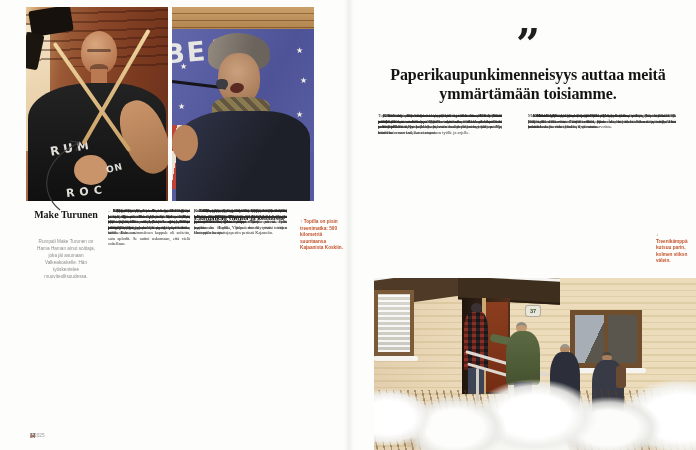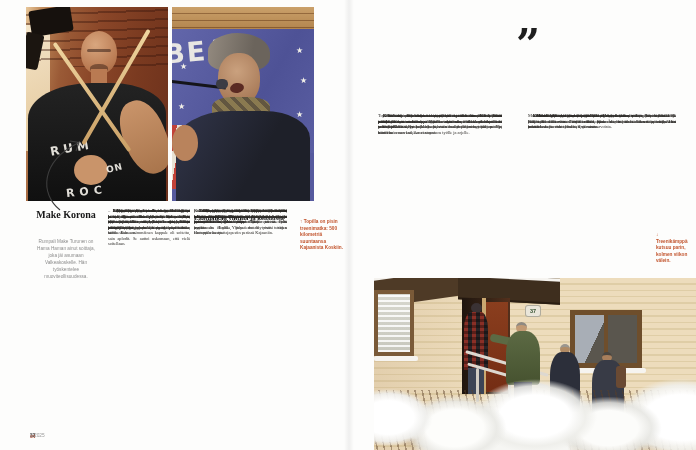--- a/index.html
+++ b/index.html
@@ -195,21 +195,21 @@
     <div class="p2-coat"></div>
     <div class="p2-hand"></div>
     <div class="p2-micstand"></div>
     <div class="p2-mic"></div>
   </div>
 
   <svg class="arrow-svg" viewBox="0 0 56 74">
     <path d="M20,72 C0,56 0,24 38,5" fill="none" stroke="#3d3d3d" stroke-width="1.1"></path>
     <path d="M30,3 L39,4.5 L36,13" fill="none" stroke="#3d3d3d" stroke-width="1.1"></path>
   </svg>
-  <div class="sidebar-name">Make Korona</div>
+  <div class="sidebar-name">Make Turunen</div>
   <div class="sidebar-bio">Rumpali Make Turunen on Hama Haman ainut soittaja, joka jäi asumaan Valkeakoskelle. Hän työskentelee muoviteollisuudessa.</div>
 
   <div class="col lcol1">
       <p>– Palikka lipsahti kädestä, verta suihkusi ja näin, miten kolme sormeani roikkui nahkasuikaleiden varassa. Luojan kiitos minulla pysyi tajunta ja pystyin soittamaan hätäkeskukseen.</p>
       <p>Leikkaus kesti seitsemän tuntia. Sinä aikana käsikirurgit rakensivat Makelle uuden käden. Etu- ja keskisormi lyhenivät nivelellä ja pikkurilli säästyi parin sentin pätkäksi.</p>
       <p>– Ajattelin, että soitot oli soitettu.</p>
       <p>Sairausloma kesti puolitoista vuotta. Vaimo katseli aikansa toimetonta miestään ja kysyi, mahtaisiko tällä olla vielä rumpukapuloita jossain kotona.</p>
       <p>– Kävin hakemassa varaston perältä kapulat ja totesin, että nehän pysyivät kädessä. Niin aloin napsutella rytmejä. Lopulta uskaltauduin rumpujen ääreen kokeilemaan, onnistuisiko soitto. Kun ensimmäinen kappale oli soitettu, sain aplodit. Se auttoi uskomaan, että vielä soitellaan.</p>
       <p>Rumpusetti pysyi matkassa opiskeluaikana ja sen jälkeenkin. Kun työssä tuli lisää vastuuta ja alaisia, treenit jäivät satunnaisiksi pistäytymisiksi ja lopulta tauko venyi pitkäksi.</p>
       <p>– Loppupuolella minulla oli työ Helsingissä ja koti Tampereella. Työhön ja työmatkoihin upposi kaikki mahdollinen aika, Klasu muistelee.</p>
@@ -237,20 +237,21 @@
 
   <div class="footer">
     <span class="f-num">32</span>
     <span class="f-et">et</span>
     <span class="f-issue">5/2025</span>
   </div>
 
   <div class="gutter"></div>
 
   <div class="qmark">”</div>
+  <div class="headline">Paperikaupunkimenneisyys auttaa meitä ymmärtämään toisiamme.</div>
 
   <div class="col rcol rcol1">
       <p>Topi miettii, että hänen suhteensa kotiseutuun on ollut pitkään ristiriitainen.</p>
       <p>– En ole oikein koskaan pystynyt rentoutumaan täällä. Tämä porukka on ensimmäinen asia, jonka takia tulen Valkeakoskelle oikein mielelläni.</p>
       <p>Anssi on huomannut asenteissaan kotiseutuaan kohtaan samanlaisen muutoksen.</p>
       <p>– Vanhempieni ja veljeni kuoltua tästä on tullut minulle tosi tärkeä paikka. Käyn viettämässä täällä vapaa-aikaa sekä perheen että ystävien kanssa. Nyt paikkakunnassa näkee jo paljon hyviäkin puolia, toisin kuin nuorena, Anssi sanoo.</p>
       <p>Kun bändi oli vuosien tauon jälkeen saatu kasaan, Klasu päätti tehdä sille heti uusia kappaleita. Se takasi sen, että treenikämpällä ei soiteta pelkkiä ikivanhoja biisejä, vaan mukana on aina jotain uutta ja tuoretta.</p>
       <p>Klasu sanoo, että suhtautuminen bändiin ja musiikin tekemiseen on muuttunut nuoruusvuosista. Nuorena soittaminen oli kunnianhimoista ja tavoitteellista, ja keikkoja haluttiin mahdollisimman paljon. Nyt bändi on ennen kaikkea vastapainoa työlle ja arjelle.</p>
       <p>– Yhdessä soitteleminen tuntuu tosi hyvältä. Saan tehdä omia juttuja ja omia sovituksia, vaikka en osaakaan soittaa kuin muutamia soittoja, Klasu sanoo.</p>
     </div>

